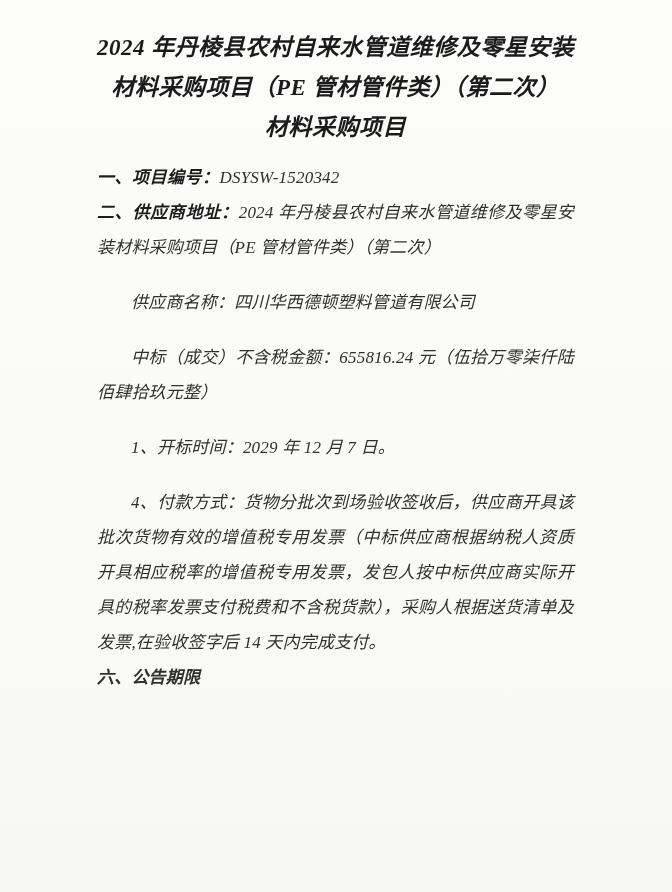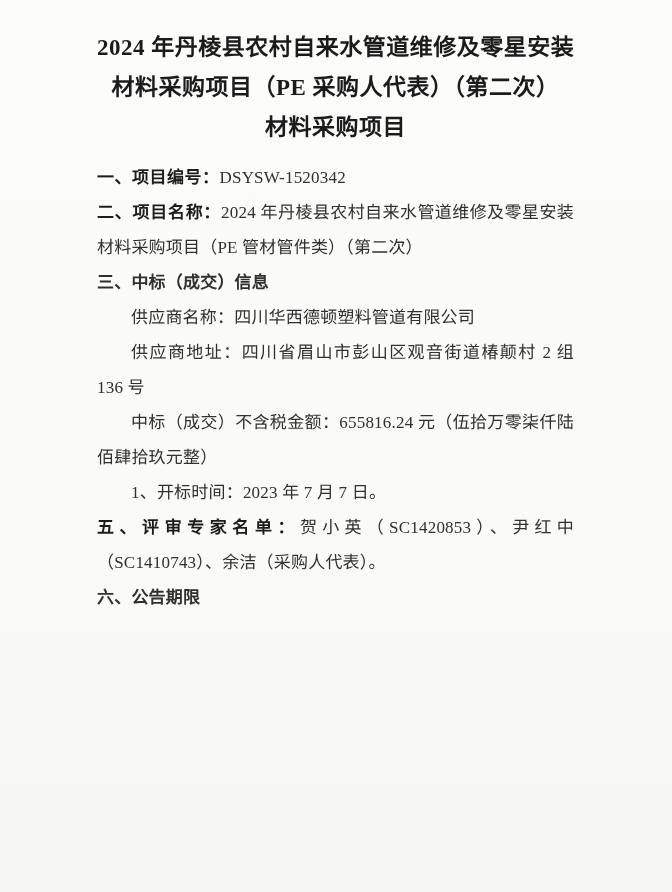--- a/index.html
+++ b/index.html
@@ -14,40 +14,42 @@
     font-family: "Liberation Serif", "DejaVu Serif", serif;
   }
   .page {
     box-sizing: border-box;
     width: 672px;
     height: 892px;
     padding: 28px 98px 0 97px;
     background: linear-gradient(180deg, #fcfcfa 0%, #fafaf7 55%, #f7f7f4 100%);
     color: #2e2e2e;
     overflow: hidden;
+    font-style: italic;
   }
   .doc-title {
     margin: 0 -12px 12px -12px;
     text-align: center;
     font-weight: 700;
     font-size: 23px;
     line-height: 40px;
     letter-spacing: 0.5px;
     color: #1b1b1b;
   }
   .doc-body p {
     margin: 0;
     font-size: 17px;
     line-height: 35px;
     text-align: justify;
     letter-spacing: 0.2px;
     color: #303030;
   }
   .doc-body p.ind {
     text-indent: 2em;
+    margin-top: 20px;
   }
   .lbl {
     font-weight: 700;
     font-family: "Liberation Sans", "DejaVu Sans", sans-serif;
     color: #1c1c1c;
     letter-spacing: 0.5px;
   }
   .hd {
     font-weight: 700;
     font-family: "Liberation Sans", "DejaVu Sans", sans-serif;
@@ -55,43 +57,41 @@
     letter-spacing: 0.5px;
   }
 </style>
 </head>
 <body>
 
 <div class="page">
 
   <div class="doc-title">
     <div>2024 年丹棱县农村自来水管道维修及零星安装</div>
-    <div>材料采购项目（PE 采购人代表）（第二次）</div>
+    <div>材料采购项目（PE 管材管件类）（第二次）</div>
     <div>材料采购项目</div>
   </div>
 
   <div class="doc-body">
 
     <p><span class="lbl">一、项目编号：</span><span>DSYSW-1520342</span></p>
 
-    <p><span class="lbl">二、项目名称：</span><span>2024 年丹棱县农村自来水管道维修及零星安装材料采购项目（PE 管材管件类）（第二次）</span></p>
+    <p><span class="lbl">二、供应商地址：</span><span>2024 年丹棱县农村自来水管道维修及零星安装材料采购项目（PE 管材管件类）（第二次）</span></p>
 
-    <p class="hd">三、中标（成交）信息</p>
 
     <p class="ind">供应商名称：四川华西德顿塑料管道有限公司</p>
 
-    <p class="ind">供应商地址：四川省眉山市彭山区观音街道椿颠村 2 组 136 号</p>
 
     <p class="ind">中标（成交）不含税金额：655816.24 元（伍拾万零柒仟陆佰肆拾玖元整）</p>
 
 
-    <p class="ind">1、开标时间：2023 年 7 月 7 日。</p>
+    <p class="ind">1、开标时间：2029 年 12 月 7 日。</p>
 
 
 
+    <p class="ind">4、付款方式：货物分批次到场验收签收后，供应商开具该批次货物有效的增值税专用发票（中标供应商根据纳税人资质开具相应税率的增值税专用发票，发包人按中标供应商实际开具的税率发票支付税费和不含税货款），采购人根据送货清单及发票,在验收签字后 14 天内完成支付。</p>
 
-    <p><span class="lbl">五、评审专家名单：</span><span>贺小英（SC1420853）、尹红中（SC1410743）、余洁（采购人代表）。</span></p>
 
     <p class="hd">六、公告期限</p>
 
   </div>
 
 </div>
 
 </body></html>

